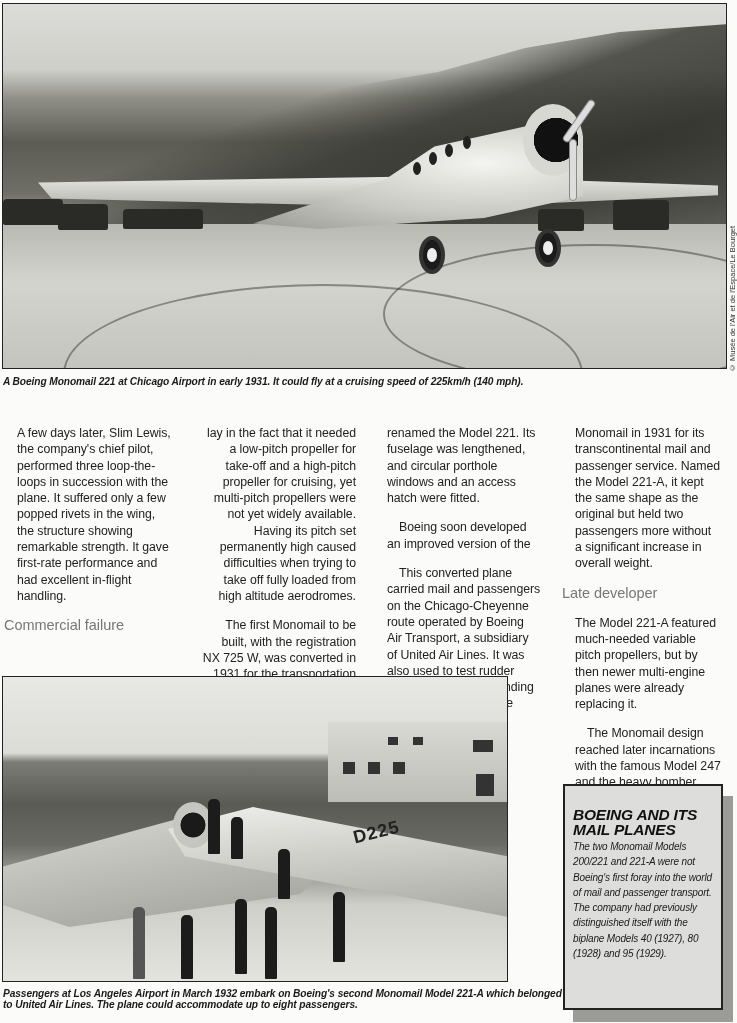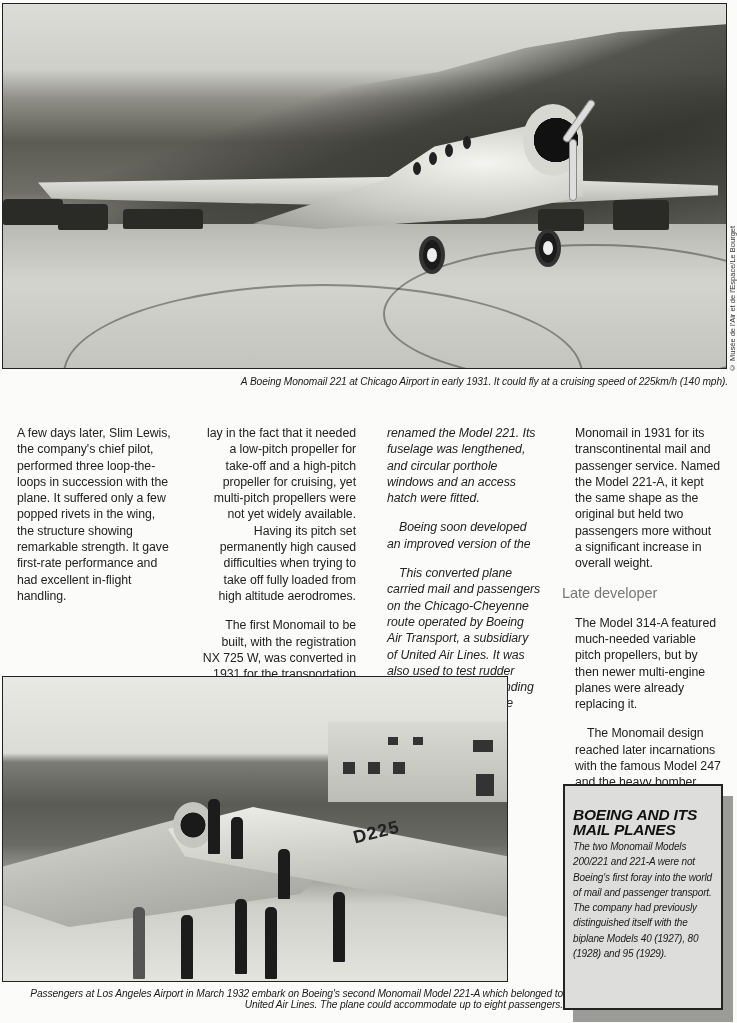--- a/index.html
+++ b/index.html
@@ -46,36 +46,36 @@
   .wheel { position: absolute; width: 26px; height: 38px; border-radius: 50%; background: #1b1b1b; border: 4px solid #333; }
   .wheel::after { content: ""; position: absolute; left: 4px; top: 8px; width: 10px; height: 14px; border-radius: 50%; background: #eee; }
   .car { position: absolute; height: 26px; background: #2a2a27; border-radius: 4px 4px 2px 2px; }
   .credit {
     position: absolute; left: 728px; top: 192px; width: 9px; height: 180px;
     writing-mode: vertical-rl; transform: rotate(180deg);
     font-size: 7.5px; color: #333; white-space: nowrap; line-height: 9px;
   }
 
   .caption {
-    position: absolute; font-weight: normal; font-style: italic;
-    font-size: 10.2px; color: #1a1a1a; letter-spacing: -0.1px; text-align: right;
+    position: absolute; font-weight: bold; font-style: italic;
+    font-size: 10.2px; color: #1a1a1a; letter-spacing: -0.1px;
   }
   .cap-top { left: 3px; top: 376px; width: 725px; }
   .cap-bottom { left: 3px; top: 988px; width: 560px; line-height: 11px; }
 
   
   .col {
     position: absolute; top: 412px; font-size: 12.3px; line-height: 16.3px;
     color: #222; letter-spacing: -0.05px;
   }
   .col p { margin: 13px; }
   .col p.indent { text-indent: 12px; }
   .col-1 { left: 4px; width: 180px; }
   .col-2 { left: 189px; width: 180px; text-align: right; }
-  .col-3 { left: 374px; width: 180px; font-style: italic; }
+  .col-3 { left: 374px; width: 180px; }
   .col-4 { left: 562px; width: 172px; top: 412px; }
   .col h2 {
     font-size: 14.5px; font-weight: normal; color: #777; line-height: 17px;
     margin-top: 13px; margin-bottom: 1px;
   }
 
   
   .photo-bottom {
     position: absolute; left: 2px; top: 676px; width: 506px; height: 306px;
     border: 1px solid #222; overflow: hidden;
@@ -148,37 +148,38 @@
   <div class="prop" style="left:566px;top:135px;width:8px;height:62px;border-radius:4px;"></div>
   <div class="prop" style="left:572px;top:92px;width:8px;height:50px;border-radius:4px;transform:rotate(35deg);"></div>
   <div class="wheel" style="left:416px;top:232px;"></div>
   <div class="wheel" style="left:532px;top:225px;"></div>
 </div>
 <div class="credit">© Musée de l'Air et de l'Espace/Le Bourget</div>
 <div class="caption cap-top">A Boeing Monomail 221 at Chicago Airport in early 1931. It could fly at a cruising speed of 225km/h (140 mph).</div>
 
 <div class="col col-1">
   <p>A few days later, Slim Lewis, the company's chief pilot, performed three loop-the-loops in succession with the plane. It suffered only a few popped rivets in the wing, the structure showing remarkable strength. It gave first-rate performance and had excellent in-flight handling.</p>
+  <h2>Commercial failure</h2>
 </div>
 
 <div class="col col-2">
   <p>lay in the fact that it needed a low-pitch propeller for take-off and a high-pitch propeller for cruising, yet multi-pitch propellers were not yet widely available. Having its pitch set permanently high caused difficulties when trying to take off fully loaded from high altitude aerodromes.</p>
   <p class="indent">The first Monomail to be built, with the registration NX 725 W, was converted in 1931 for the transportation of six passengers and</p>
 </div>
 
 <div class="col col-3">
   <p>renamed the Model 221. Its fuselage was lengthened, and circular porthole windows and an access hatch were fitted.</p>
   <p class="indent">Boeing soon developed an improved version of the</p>
   <p class="indent">This converted plane carried mail and passengers on the Chicago-Cheyenne route operated by Boeing Air Transport, a subsidiary of United Air Lines. It was also used to test rudder flaps, fixed 'trouser' landing gear, and a three-blade propeller.</p>
 </div>
 
 <div class="col col-4">
   <p>Monomail in 1931 for its transcontinental mail and passenger service. Named the Model 221-A, it kept the same shape as the original but held two passengers more without a significant increase in overall weight.</p>
   <h2>Late developer</h2>
-  <p>The Model 314-A featured much-needed variable pitch propellers, but by then newer multi-engine planes were already replacing it.</p>
+  <p>The Model 221-A featured much-needed variable pitch propellers, but by then newer multi-engine planes were already replacing it.</p>
   <p class="indent">The Monomail design reached later incarnations with the famous Model 247 and the heavy bomber prototypes Models 214 and 215 (Y1B-9 and B-9).</p>
 </div>
 
 <div class="photo-bottom" title="Passengers boarding Boeing Monomail 221-A at Los Angeles Airport">
   <div class="pb-building">
     <div class="win" style="left:15px;top:40px;"></div>
     <div class="win" style="left:40px;top:40px;"></div>
     <div class="win" style="left:65px;top:40px;"></div>
     <div class="win" style="left:60px;top:15px;width:10px;height:8px;"></div>
     <div class="win" style="left:85px;top:15px;width:10px;height:8px;"></div>

